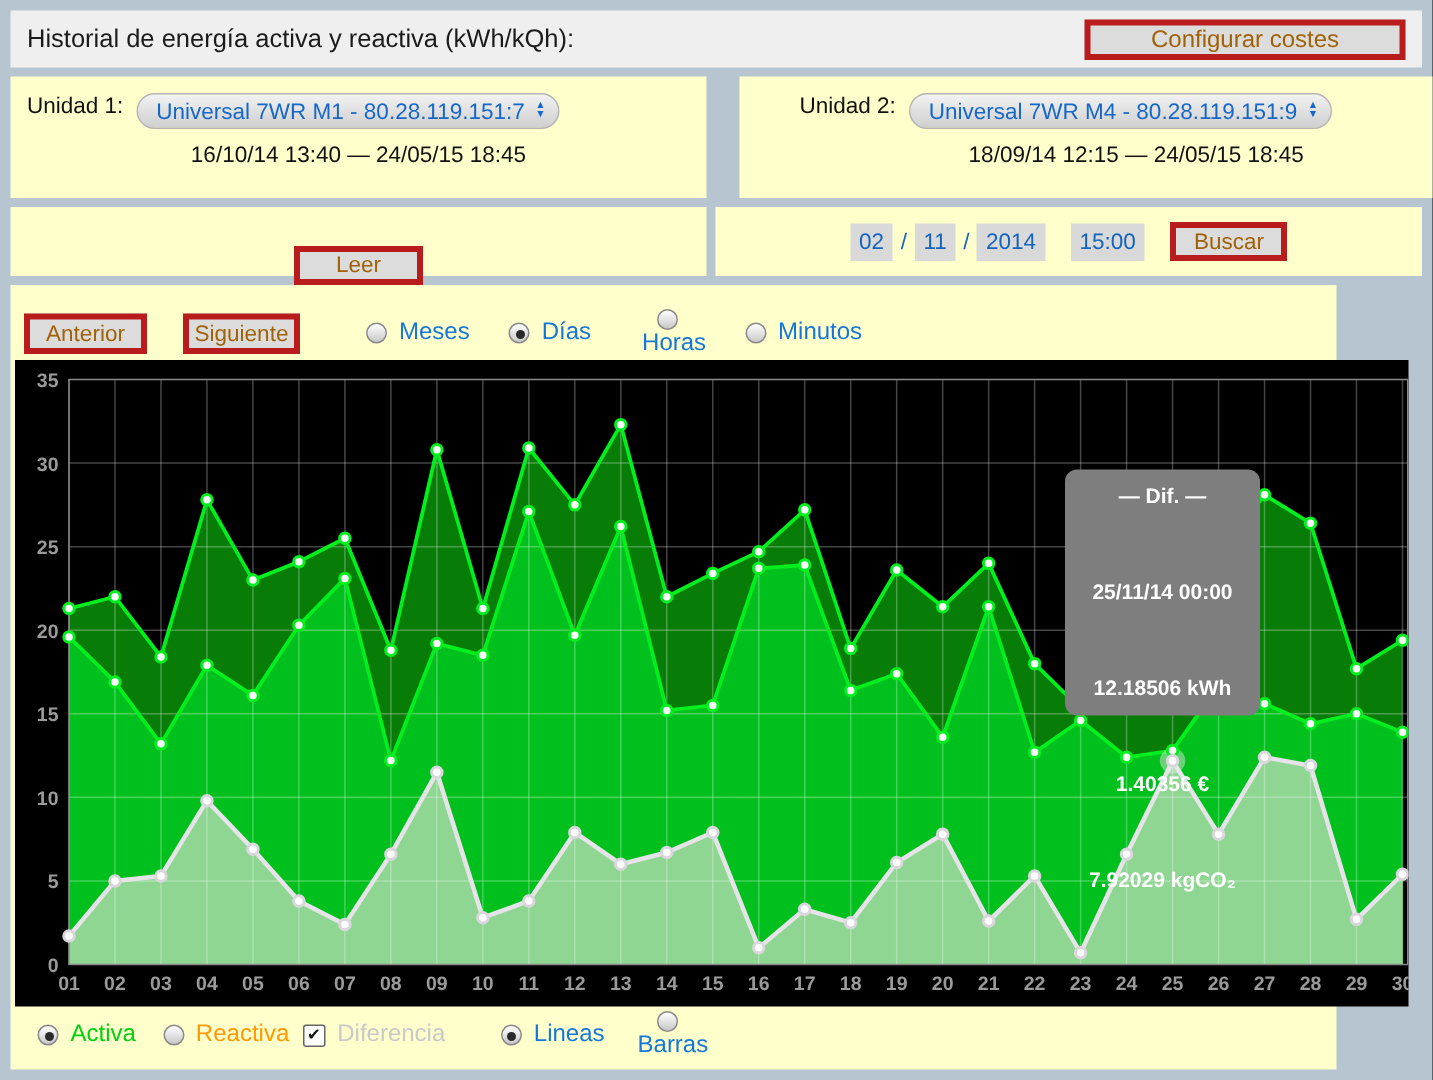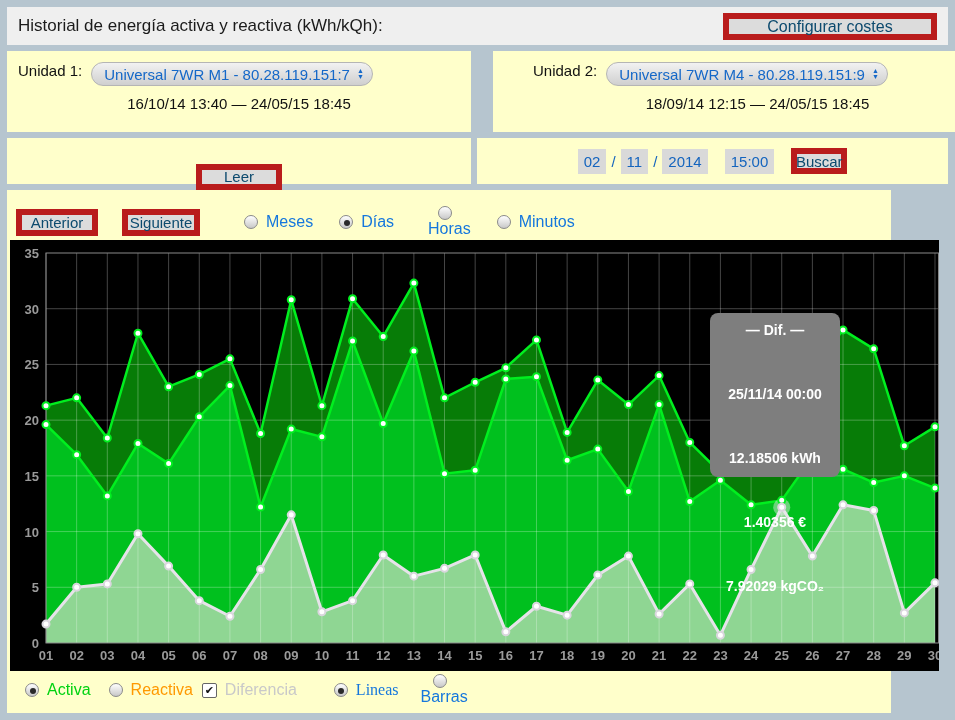--- a/index.html
+++ b/index.html
@@ -8,22 +8,22 @@
     background:#b6c5cf;
     font-family:"Liberation Sans",sans-serif;
     -webkit-font-smoothing:antialiased;
   }
   .panel{position:absolute;background:#ffffcb;}
   
   .header{position:absolute;left:7px;top:7px;width:941px;height:38px;background:#efefef;}
   .header .title{position:absolute;left:11px;top:0;line-height:38px;font-size:17px;color:#1b1b1b;}
   .btn{
     display:inline-flex;align-items:center;justify-content:center;
-    background:#dcdcdc;color:#0c4a6e;font-size:15px;cursor:default;
-    border:6px solid #b91c1c;box-sizing:border-box;
+    background:#dcdcdc;color:#a16207;font-size:15px;cursor:default;
+    border:4px solid #b91c1c;box-sizing:border-box;
   }
   .cfg-btn{position:absolute;right:11px;top:6px;width:214px;height:27px;font-size:16px;}
   
   .unit1{left:7px;top:51px;width:464px;height:81px;}
   .unit2{left:493px;top:51px;width:471px;height:81px;padding-left:29px;}
   .unit-row{display:flex;align-items:flex-start;padding:11px 0 0 11px;}
   .unit-label{font-size:15px;color:#111;margin-right:9px;white-space:nowrap;}
   .select{
     display:inline-flex;align-items:center;height:24px;border-radius:12px;
     background:linear-gradient(#f2f2f2,#cfcfcf);border:1px solid #b5b5b5;
@@ -31,21 +31,21 @@
   }
   .select .sel-text{color:#1568c8;font-size:15px;white-space:nowrap;}
   .spin{display:flex;flex-direction:column;line-height:6px;font-size:7px;color:#1568c8;margin-left:7px;}
   .unit-range{text-align:center;font-size:15px;color:#111;margin-top:9px;}
   
   .act-left{left:7px;top:138px;width:464px;height:46px;display:flex;align-items:center;justify-content:center;}
   .act-right{left:477px;top:138px;width:471px;height:46px;display:flex;align-items:center;justify-content:center;}
   .leer-btn{width:86px;height:26px;margin-top:31px;}
   .chip{background:#d9d9d9;color:#1464be;font-size:15px;padding:4px 6px;}
   .slash{color:#1464be;font-size:15px;margin:0 5px;}
-  .buscar-btn{width:56px;height:26px;margin-left:17px;}
+  .buscar-btn{width:78px;height:26px;margin-left:17px;}
   .time-chip{margin-left:17px;}
   
   .main{left:7px;top:190px;width:884px;height:523px;}
   .nav-row{position:absolute;left:9px;top:16px;display:flex;align-items:center;}
   .nav-btn{height:27px;font-size:15px;}
   .prev-btn{width:82px;}
   .next-btn{width:78px;margin-left:24px;}
   .radio{
     width:12px;height:12px;border-radius:50%;
     background:linear-gradient(#fff,#c8c8c8);border:1px solid #8a8a8a;
@@ -337,21 +337,21 @@
       <span class="llabel" style="color:#00d211;">Activa</span>
     </span>
     <span class="leg-item" style="margin-left:18px;">
       <span class="radio"></span>
       <span class="llabel" style="color:#ff9900;">Reactiva</span>
     </span>
     <span class="leg-item" style="margin-left:9px;">
       <span class="cbx">✔</span>
       <span class="llabel" style="color:#c9c9c9;">Diferencia</span>
     </span>
-    <span class="leg-item" style="margin-left:37px;font-family:Liberation Serif, serif;">
+    <span class="leg-item" style="margin-left:37px;">
       <span class="radio sel"></span>
       <span class="llabel" style="color:#1577dd;">Lineas</span>
     </span>
     <span class="leg-item" style="margin-left:14px;flex-direction:column;">
       <span class="radio"></span>
       <span class="llabel" style="color:#1577dd;">Barras</span>
     </span>
   </div>
 </div>
 

